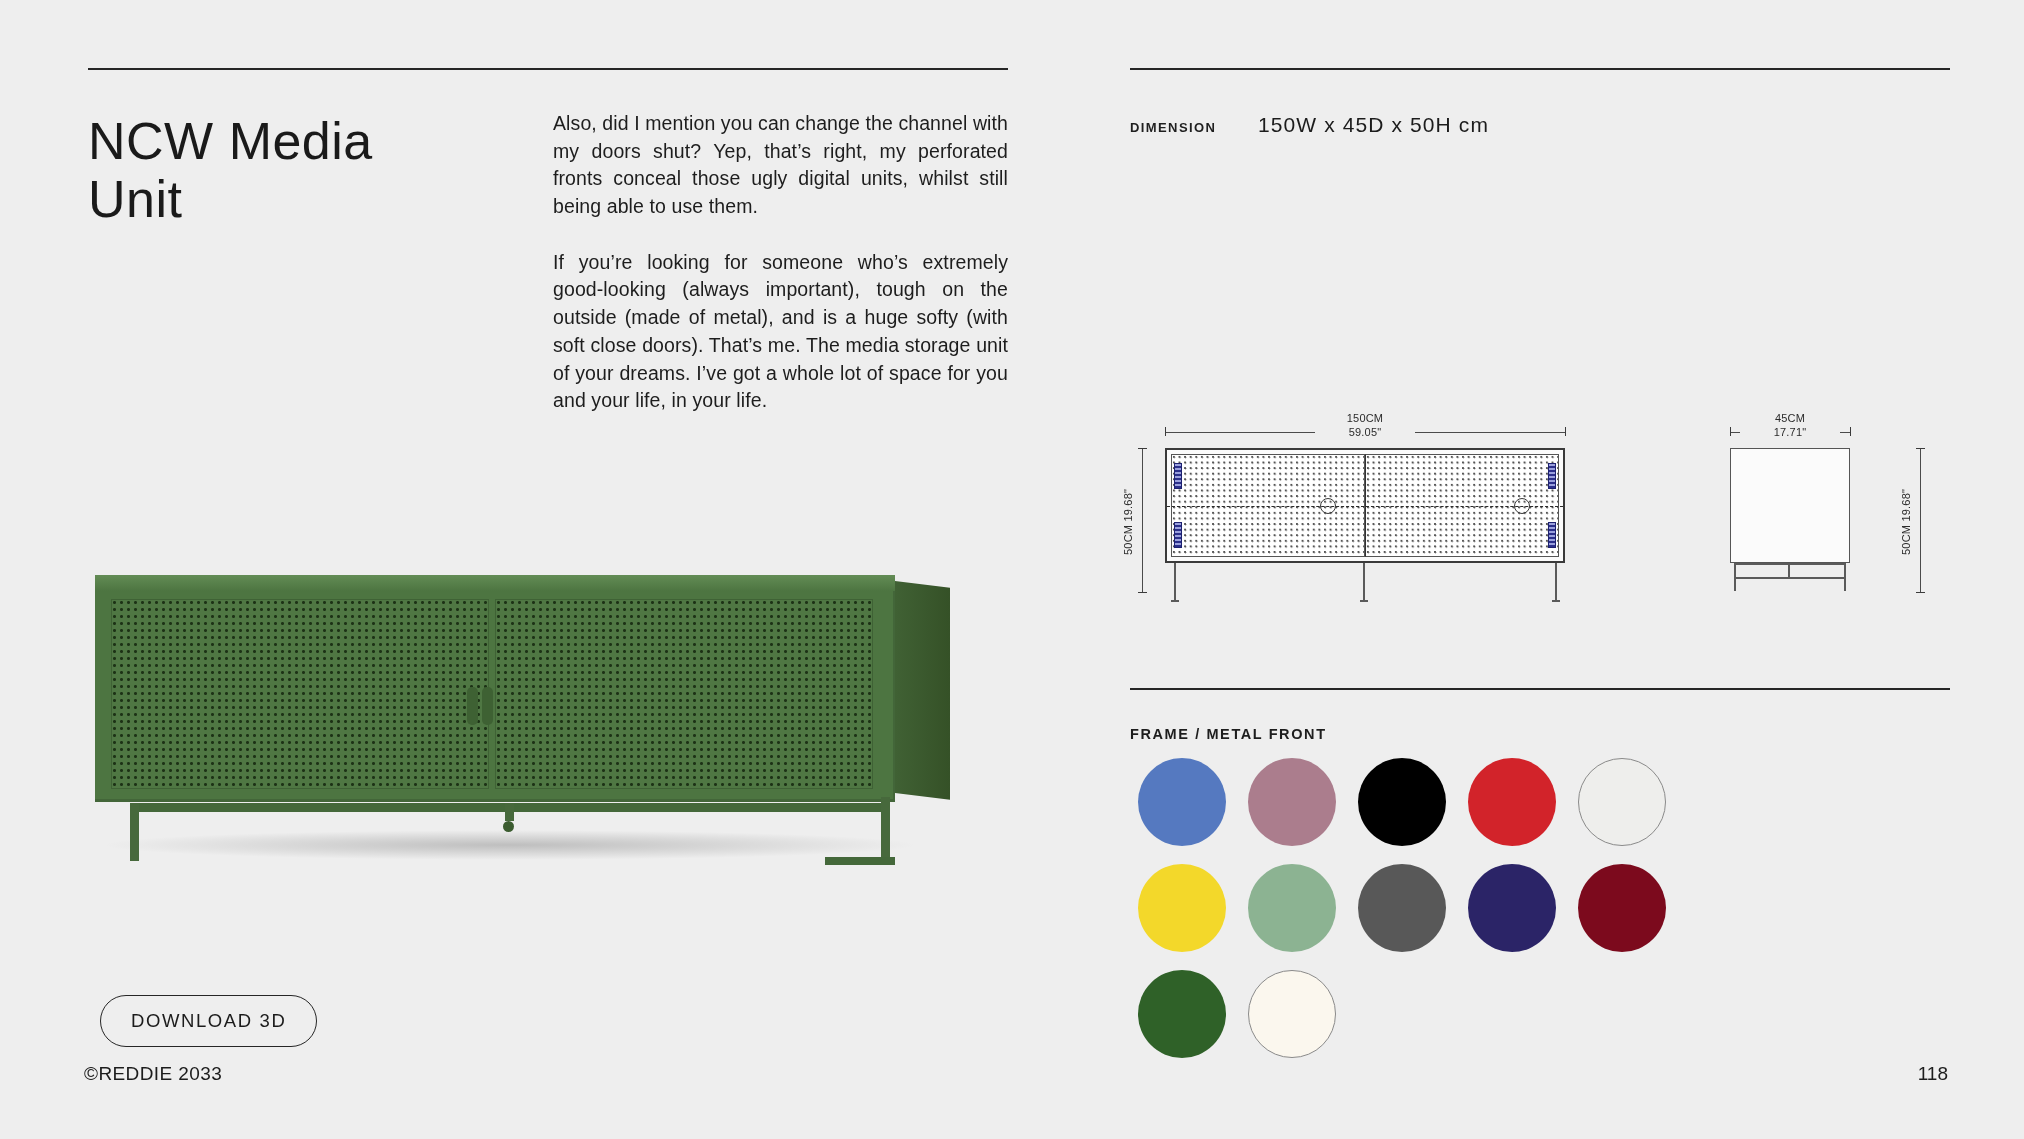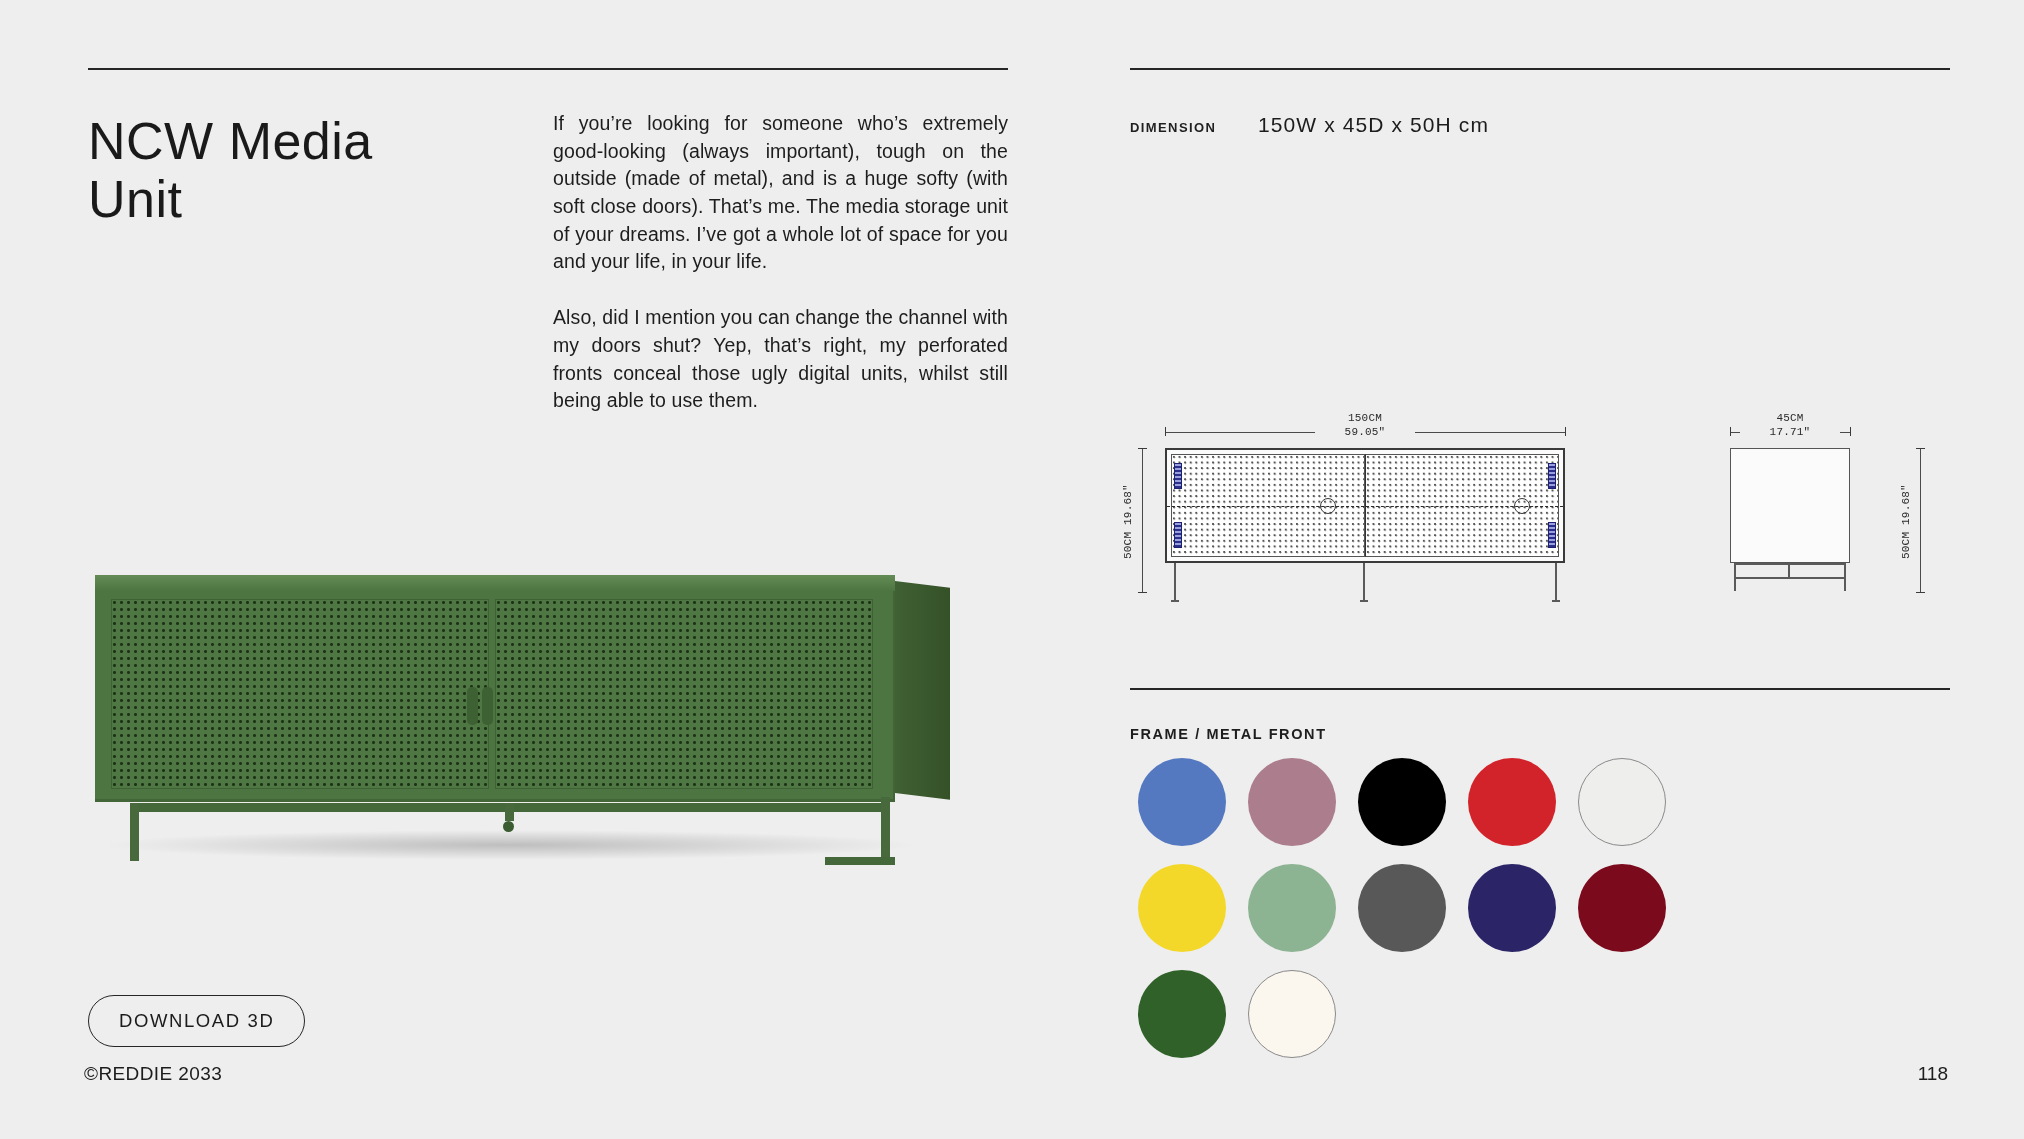--- a/index.html
+++ b/index.html
@@ -71,21 +71,21 @@
   #ph-handle-r { left: 407px; }
   .ph-leg { position:absolute; background:#47693c; }
   #ph-legbar  { left: 55px; top: 228px; width: 760px; height: 9px; background:#44683a; }
   #ph-leg-l   { left: 55px;  top: 228px; width: 9px; height: 58px; }
   #ph-leg-r   { left: 806px; top: 222px; width: 9px; height: 64px; }
   #ph-leg-m   { left: 430px; top: 228px; width: 9px; height: 18px; }
   #ph-foot    { left: 750px; top: 282px; width: 70px; height: 8px; background:#44683a;}
   #ph-knob    { left: 428px; top: 246px; width: 11px; height: 11px; border-radius:50%; background:#3b5c30; }
 
   
-  #button-row { position:absolute; left: 88px; top: 995px; display:flex; gap: 56px; }
+  #button-row { position:absolute; left: 100px; top: 995px; display:flex; gap: 56px; }
   .pill {
     border: 1.6px solid #262626; border-radius: 28px;
     padding: 14px 30px; font-size: 18.5px; letter-spacing: 1.6px;
     color: #1b1b1b; background: transparent; cursor: pointer;
     font-family: "Liberation Sans", sans-serif; white-space: nowrap;
   }
 
   #copyright { position:absolute; left: 84px; top: 1063px; font-size: 19px; letter-spacing: .4px; }
   #page-number { position:absolute; right: 76px; top: 1063px; font-size: 19px; }
 
@@ -101,21 +101,21 @@
 
   
   #tech-drawing { position:absolute; left: 1130px; top: 410px; width: 820px; height: 230px; }
 
   .dim-line { position:absolute; background:#4a4a4a; }
   .dim-h { height:1px; }
   .dim-v { width:1px; }
   .dim-tick { position:absolute; width:1px; height:9px; background:#3b3b3b; }
   .dim-text {
     position:absolute; font-size:11px; line-height:1.25; color:#2b2b2b;
-    text-align:center; letter-spacing:.2px; white-space:nowrap;font-family:Liberation Mono, monospace;
+    text-align:center; letter-spacing:.2px; white-space:nowrap;
   }
   .dim-text.vert { writing-mode: vertical-rl; transform: rotate(180deg); text-align:center; }
 
   .tv-front {
     position:absolute; left: 35px; top: 38px; width: 400px; height: 115px;
     border: 2px solid #3a3a3a; background:#fbfbfb; padding: 4px;
   }
   .tv-doors { position:relative; width:100%; height:100%; display:flex; }
   .tv-door {
     flex:1; border:1px solid #555;
@@ -170,22 +170,22 @@
 <div class="page">
 
   <div class="rule" id="rule-left"></div>
   <div class="rule" id="rule-right"></div>
   <div class="rule" id="rule-swatch"></div>
 
   <div id="product-title" style="white-space:pre-line">NCW Media
 Unit</div>
 
   <div class="desc-block">
+    <p class="desc-p">Also, did I mention you can change the channel with my doors shut? Yep, that’s right, my perforated fronts conceal those ugly digital units, whilst still being able to use them.</p>
     <p class="desc-p">If you’re looking for someone who’s extremely good-looking (always important), tough on the outside (made of metal), and is a huge softy (with soft close doors). That’s me. The media storage unit of your dreams. I’ve got a whole lot of space for you and your life, in your life.</p>
-    <p class="desc-p">Also, did I mention you can change the channel with my doors shut? Yep, that’s right, my perforated fronts conceal those ugly digital units, whilst still being able to use them.</p>
   </div>
 
   <div id="product-photo">
     <div class="ph-shadow"></div>
     <div class="ph-side"></div>
     <div class="ph-body"></div>
     <div class="ph-topface"></div>
     <div class="ph-door" id="ph-door-left"></div>
     <div class="ph-door" id="ph-door-right"></div>
     <div class="ph-handle" id="ph-handle-l"></div>

